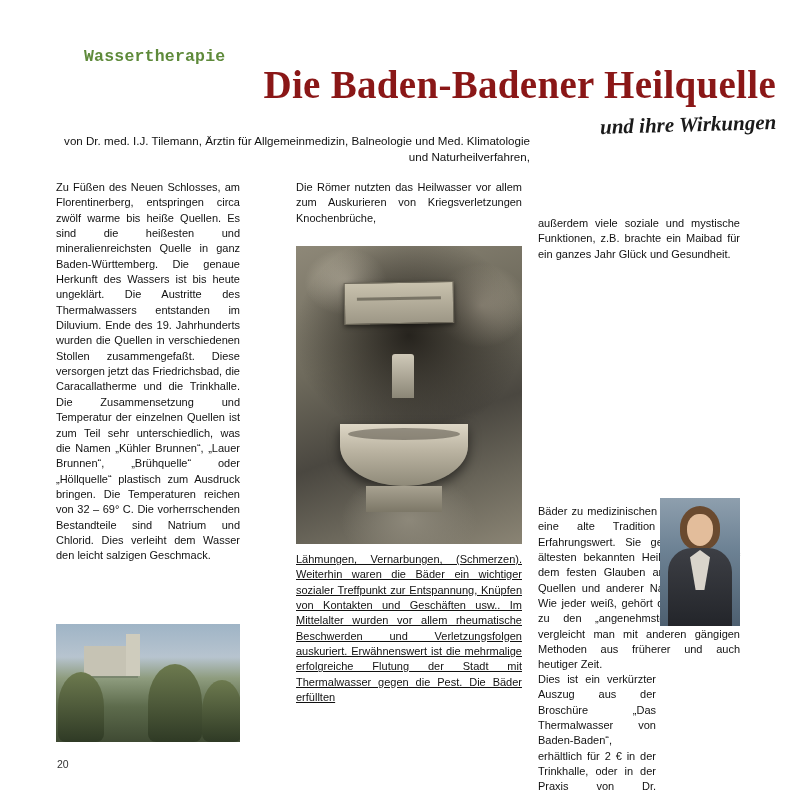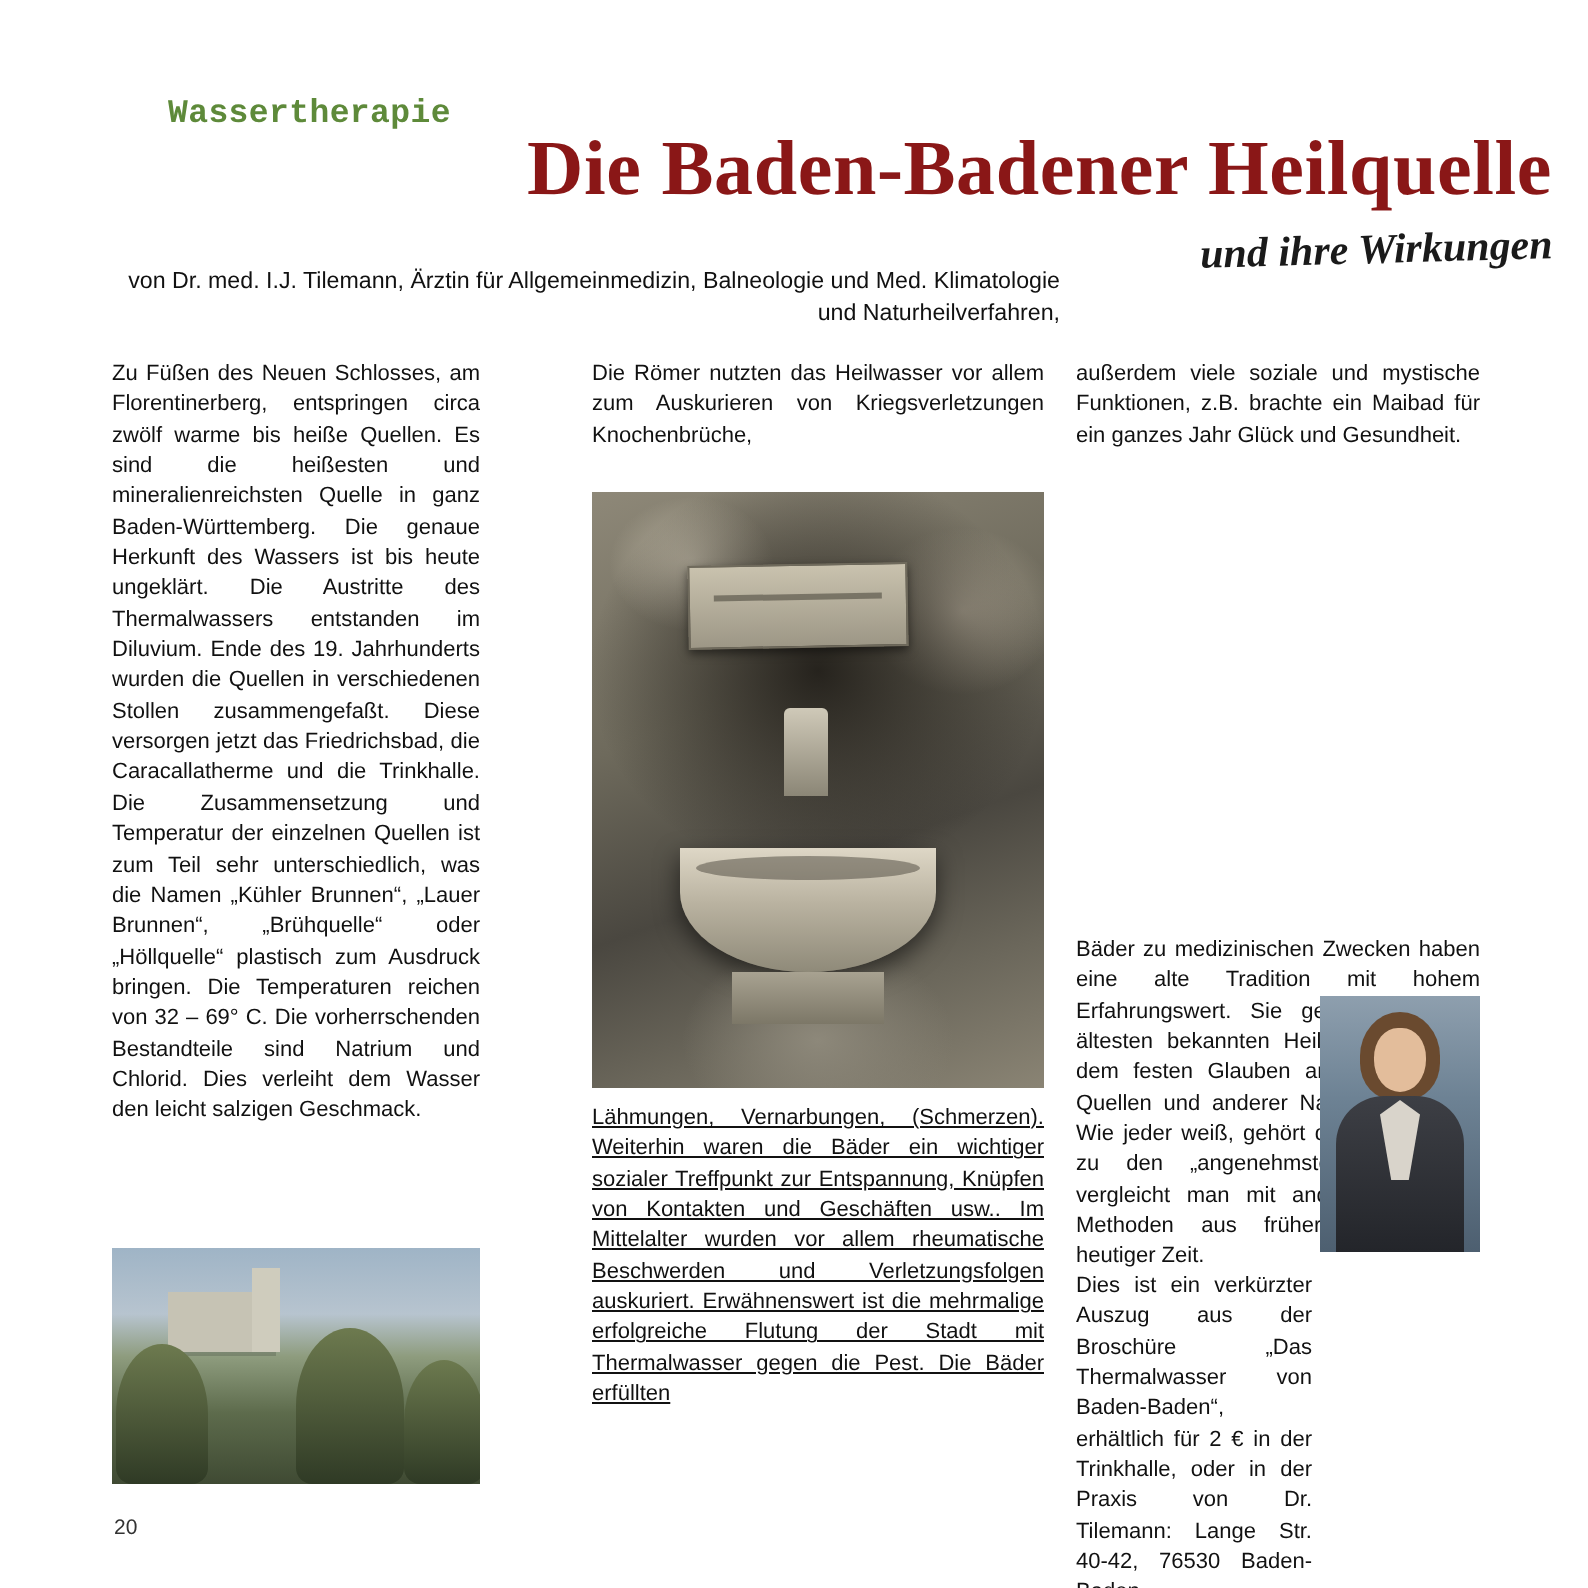--- a/index.html
+++ b/index.html
@@ -79,21 +79,21 @@
     line-height: 15.35px;
     text-align: justify;
     color: #111;
   }
   .col p {
     margin: 0 0 13px 0;
     text-align: justify;
   }
   .col1 { left: 56px;  width: 184px; }
   .col2 { left: 296px; width: 226px; }
-  .col3 { left: 538px; width: 202px; }
+  .col3 { left: 538px; width: 202px; margin-top: 36px; }
 
   .col2 .block-b { position: absolute; top: 372px; left: 0; width: 226px; text-decoration: underline; }
   .col3 .block-b { position: absolute; top: 288px; left: 0; width: 202px; }
   .col3 .block-c { position: absolute; top: 456px; left: 0; width: 118px; }
   .col3 .block-d { position: absolute; top: 488px; left: 0; width: 202px; }
 
   
   .img {
     position: absolute;
     overflow: hidden;

